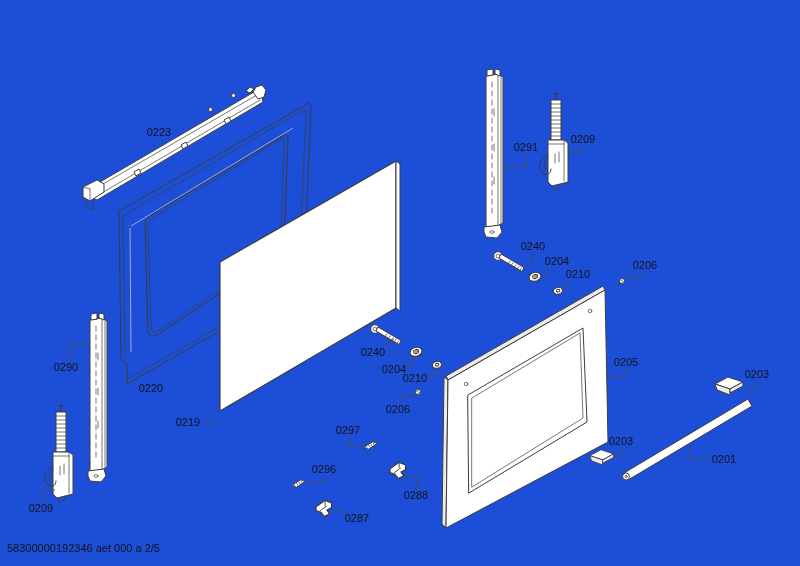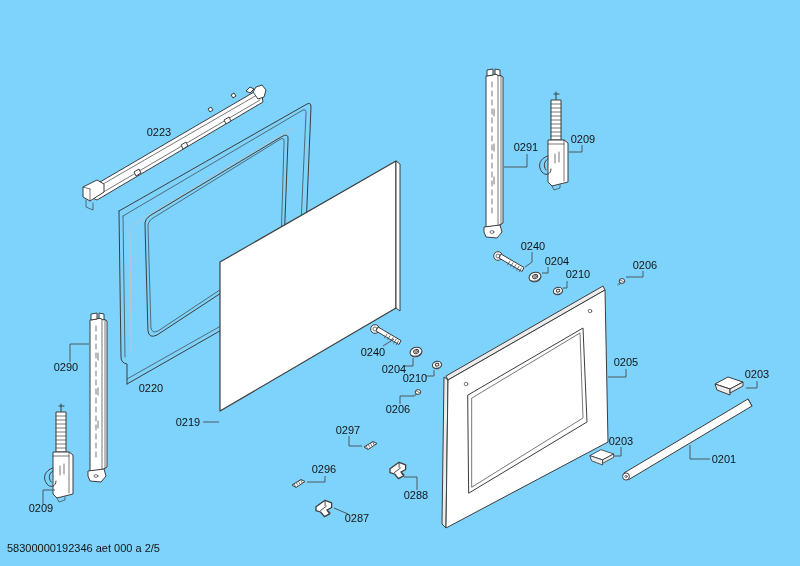--- a/index.html
+++ b/index.html
@@ -1,16 +1,16 @@
 <!DOCTYPE html>
 <html><head>
 <meta charset="utf-8">
 <style>
   html,body{margin:0;padding:0;background:#fff;}
-  .page{position:relative;width:800px;height:566px;background:#7dd3fc;overflow:hidden;
+  .page{position:relative;width:800px;height:566px;background:#1d4ed8;overflow:hidden;
         font-family:"Liberation Sans",sans-serif;}
   svg{display:block;}
   .ln{fill:none;stroke:#3d3d3d;stroke-width:1;stroke-linejoin:round;stroke-linecap:round;}
   .thin{stroke-width:0.7;}
   .fw{fill:#ffffff;stroke:#3d3d3d;stroke-width:1;stroke-linejoin:round;}
   .fl{fill:#ececec;stroke:#3d3d3d;stroke-width:1;stroke-linejoin:round;}
   .lightln{fill:none;stroke:#c4c4c4;stroke-width:0.8;}
   .leader{fill:none;stroke:#4a4a4a;stroke-width:0.9;}
   text.lbl{font:11px "Liberation Sans",sans-serif;fill:#141414;}
   text.footer{font:11px "Liberation Sans",sans-serif;fill:#141414;}

